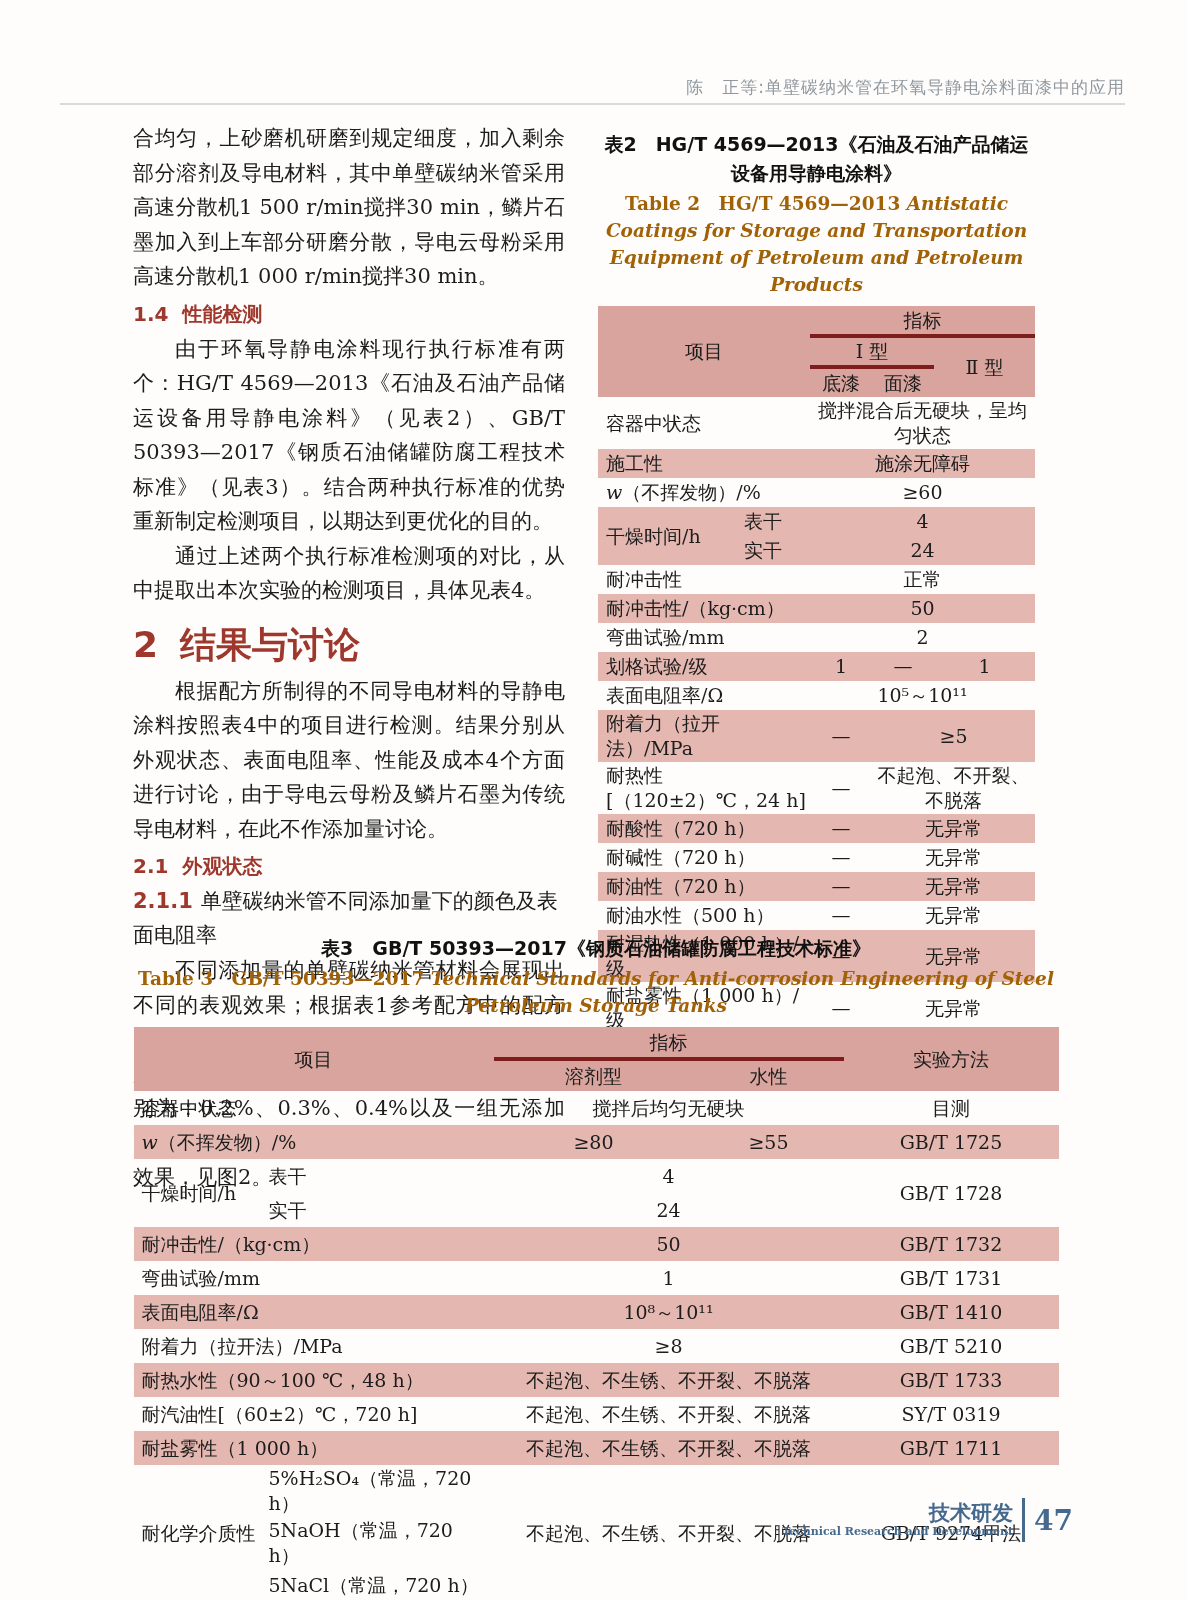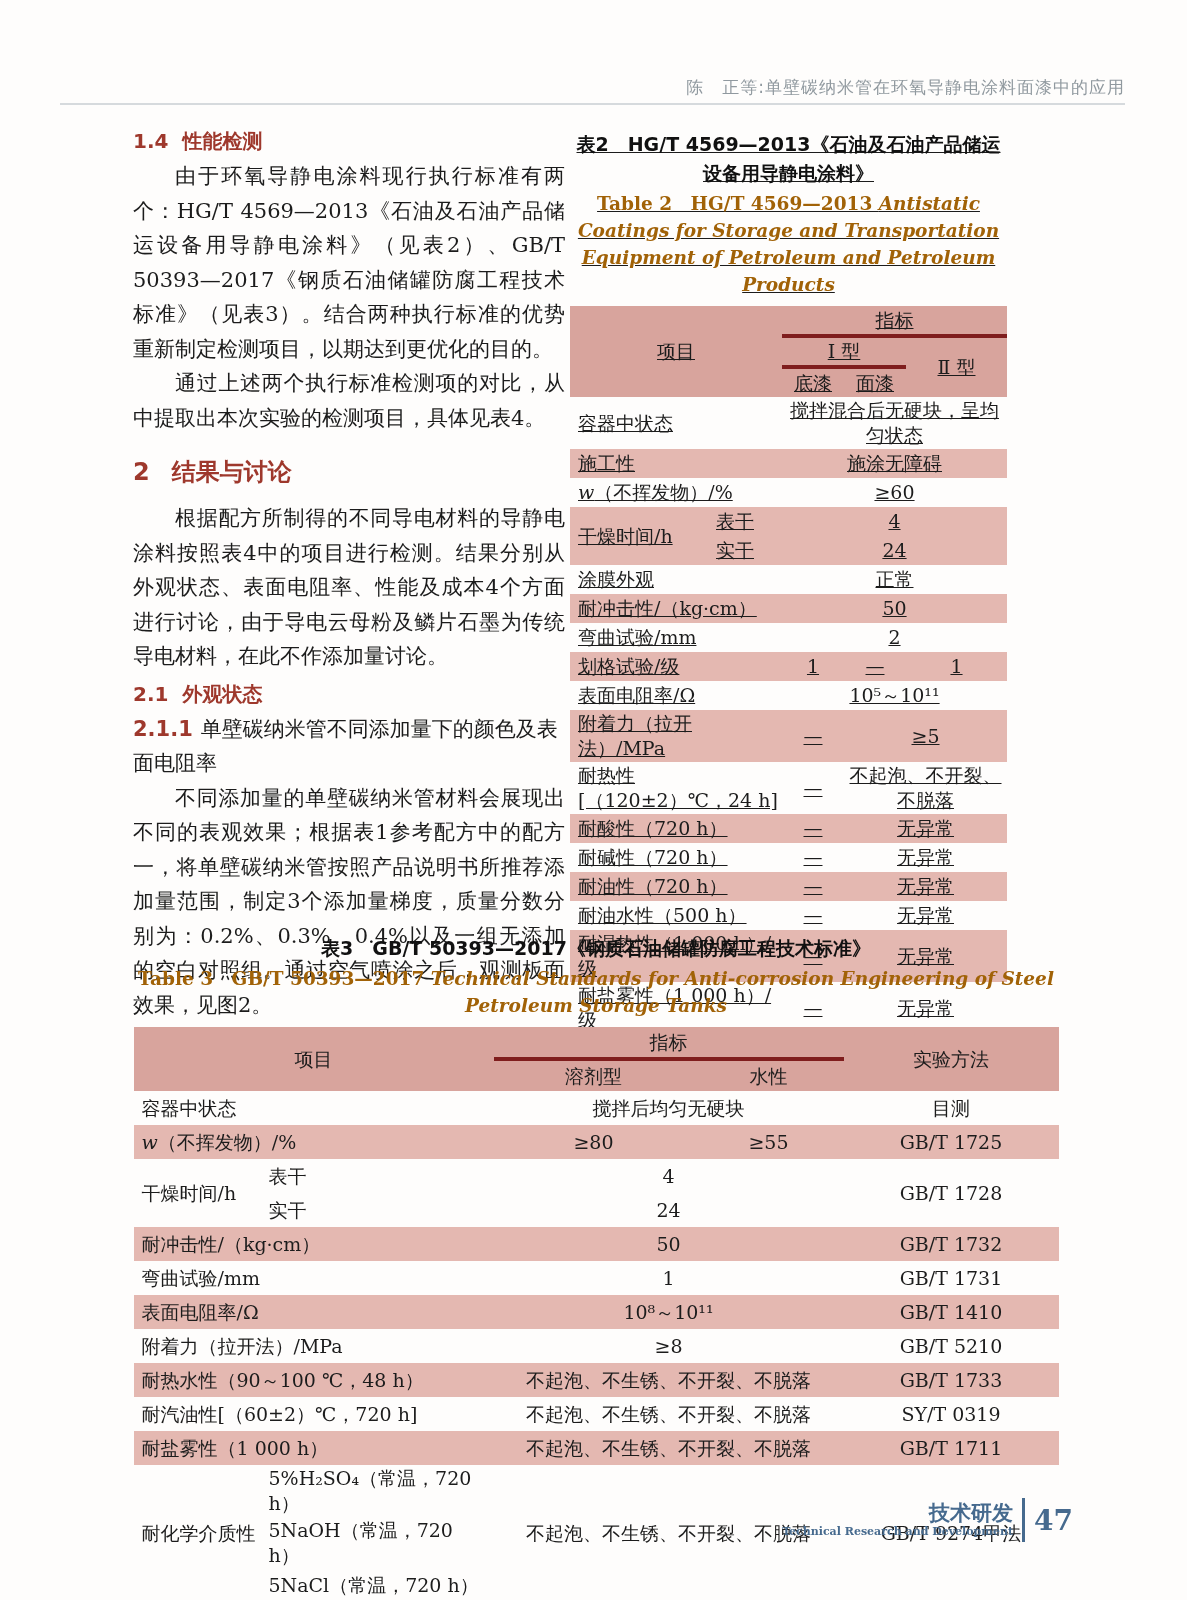--- a/index.html
+++ b/index.html
@@ -11,32 +11,32 @@
   
   .running-head{
     position:absolute;top:76px;left:60px;right:62px;
     text-align:right;font-size:17px;color:#90999f;
     font-family:"DejaVu Sans","Liberation Sans",sans-serif;letter-spacing:1px;
   }
   .head-rule{position:absolute;top:103px;left:60px;right:62px;height:0;border-top:2px solid #d6dadd;}
 
   
   .col-left{position:absolute;left:133px;top:121px;width:432px;}
-  .col-right{position:absolute;left:570px;top:130px;width:437px;text-decoration:underline;}
+  .col-right{position:absolute;left:598px;top:130px;width:437px;}
 
   .col-left p{margin:0;font-size:21px;line-height:34.5px;text-align:justify;}
   .indent{text-indent:2em;}
   .sec-h{
     font-family:"DejaVu Sans","Liberation Sans",sans-serif;
     color:#9e382c;font-weight:bold;font-size:20px;line-height:30px;margin:5px 0 3px 0;
   }
   .sec-h .num{margin-right:14px;}
   .big-h{
     font-family:"DejaVu Sans","Liberation Sans",sans-serif;
-    color:#9e382c;font-weight:bold;font-size:24px;line-height:40px;margin:17px 0 9px 0;
+    color:#9e382c;font-weight:bold;font-size:36px;line-height:40px;margin:17px 0 9px 0;
   }
   .big-h .num{margin-right:22px;}
   .sub-h{font-size:21px;line-height:34px;margin:1px 0;}
   .sub-h .num{color:#9e382c;font-family:"DejaVu Sans","Liberation Sans",sans-serif;font-weight:bold;margin-right:8px;}
 
   
   .tbl-title-zh{
     font-family:"DejaVu Sans","Liberation Sans",sans-serif;
     font-weight:bold;font-size:19px;line-height:29px;text-align:center;margin:0 0 2px 0;color:#111;
   }
@@ -82,20 +82,21 @@
   .footer-bar{width:3px;height:44px;background:#466a8e;margin-right:9px;}
   .footer-page{font-size:28px;font-weight:bold;}
 </style>
 </head>
 <body>
 
 <div class="running-head">陈　正等:单壁碳纳米管在环氧导静电涂料面漆中的应用</div>
 <div class="head-rule"></div>
 
 <div class="col-left">
+  <p>合均匀，上砂磨机研磨到规定细度，加入剩余部分溶剂及导电材料，其中单壁碳纳米管采用高速分散机1 500 r/min搅拌30 min，鳞片石墨加入到上车部分研磨分散，导电云母粉采用高速分散机1 000 r/min搅拌30 min。</p>
   <div class="sec-h">
     <span class="num">1.4</span><span>性能检测</span>
   </div>
   <p class="indent">由于环氧导静电涂料现行执行标准有两个：HG/T 4569—2013《石油及石油产品储运设备用导静电涂料》（见表2）、GB/T 50393—2017《钢质石油储罐防腐工程技术标准》（见表3）。结合两种执行标准的优势重新制定检测项目，以期达到更优化的目的。</p>
   <p class="indent">通过上述两个执行标准检测项的对比，从中提取出本次实验的检测项目，具体见表4。</p>
   <div class="big-h">
     <span class="num">2</span><span>结果与讨论</span>
   </div>
   <p class="indent">根据配方所制得的不同导电材料的导静电涂料按照表4中的项目进行检测。结果分别从外观状态、表面电阻率、性能及成本4个方面进行讨论，由于导电云母粉及鳞片石墨为传统导电材料，在此不作添加量讨论。</p>
   <div class="sec-h">
@@ -149,21 +150,21 @@
       <tr class="pink">
         <td class="lab" rowspan="2">干燥时间/h</td>
         <td class="sub">表干</td>
         <td colspan="3">4</td>
       </tr>
       <tr class="pink">
         <td class="sub">实干</td>
         <td colspan="3">24</td>
       </tr>
       <tr>
-        <td class="lab" colspan="2">涂膜外观</td>
+        <td class="lab" colspan="2">耐冲击性</td>
         <td colspan="3">正常</td>
       </tr>
       <tr class="pink">
         <td class="lab" colspan="2">耐冲击性/（kg·cm）</td>
         <td colspan="3">50</td>
       </tr>
       <tr>
         <td class="lab" colspan="2">弯曲试验/mm</td>
         <td colspan="3">2</td>
       </tr>

